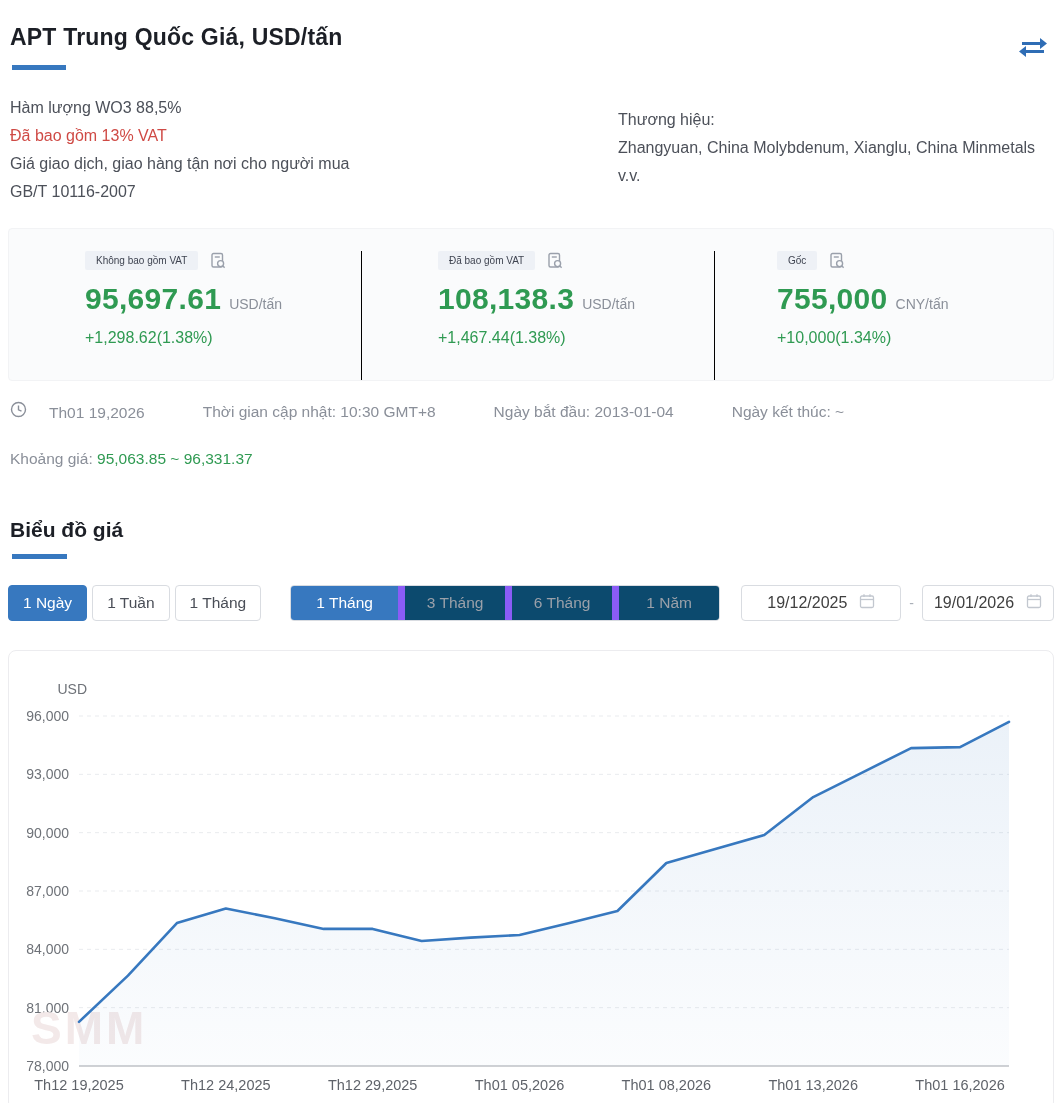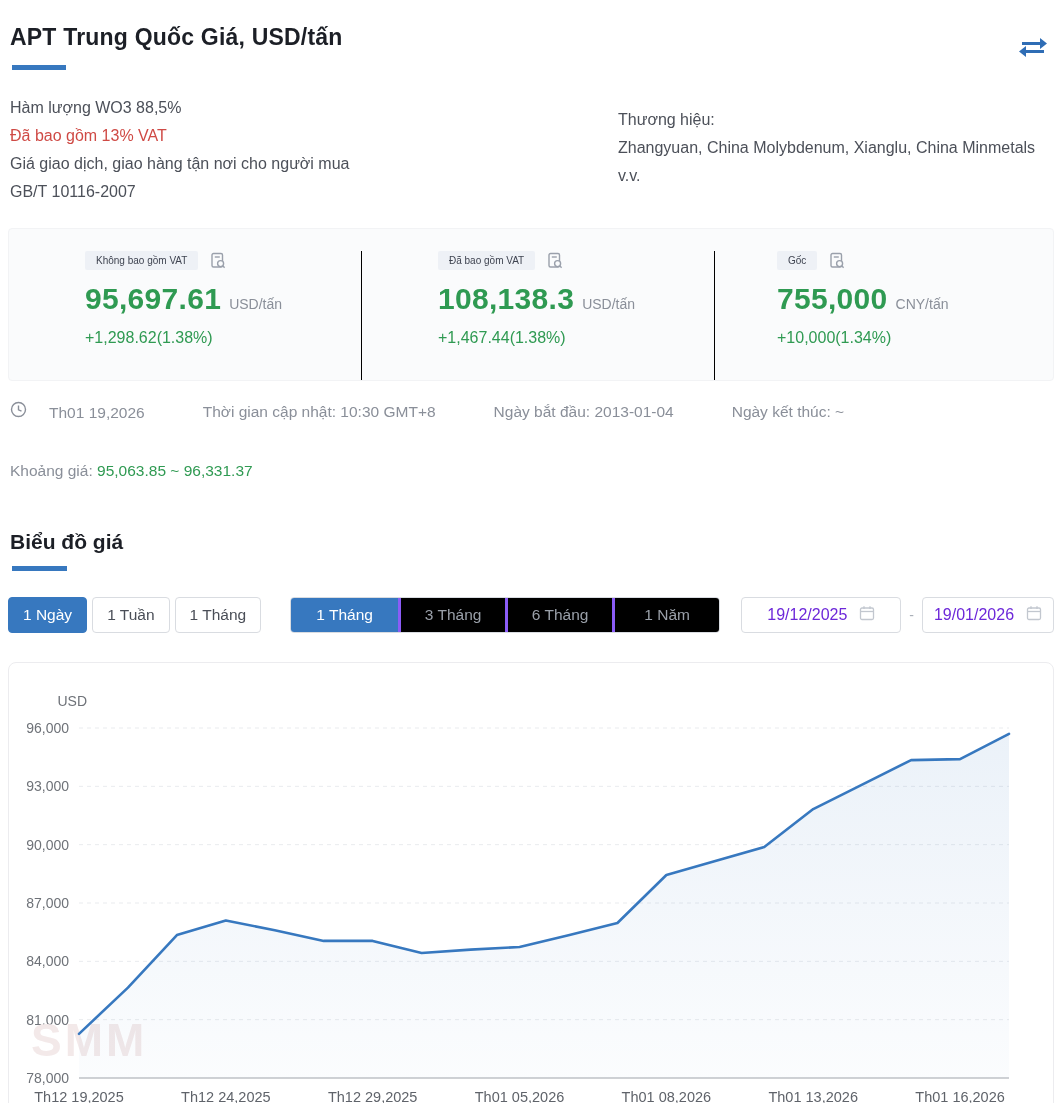--- a/index.html
+++ b/index.html
@@ -44,50 +44,50 @@
   .unit { font-size:14px; color:#8a8f99; margin-left:8px; }
   .chg { margin-top:13px; font-size:16px; color:#2f9a52; }
 
   
   .meta { display:flex; align-items:center; margin-top:20px; padding-left:2px;
           font-size:15.5px; color:#8a8f99; }
   .meta .m-item { margin-right:58px; display:flex; align-items:flex-end; gap:22px; }
   .meta .m-item:last-child { margin-right:0; }
 
   
-  .range { margin-top:40px; padding-left:2px; font-size:15.5px; }
+  .range { margin-top:28px; padding-left:2px; font-size:15.5px; }
   .range .lbl { color:#8a8f99; }
   .range .val { color:#2f9a52; }
 
   
   .sec-title { margin-top:50px; padding-left:2px; font-size:21px; font-weight:bold; color:#1c1f26; }
   .sec-bar { width:55px; height:5px; background:#3778bf; margin:12px 0 0 4px; }
 
   
   .controls { display:flex; align-items:center; margin-top:26px; }
   .btn {
     height:36px; min-width:72px; padding:0 14px; background:#fff;
     border:1px solid #d9dce1; border-radius:4px; font-size:15.5px; color:#4a4e57;
     display:flex; align-items:center; justify-content:center; cursor:pointer;
   }
   .btn + .btn { margin-left:5px; }
   .btn.active { background:#3778bf; border-color:#3778bf; color:#fff; }
   .seg { display:flex; margin-left:29px; border:1px solid #d9dce1; border-radius:4px; overflow:hidden; height:36px; }
   .seg .cell {
     width:107px; display:flex; align-items:center; justify-content:center;
-    font-size:15.5px; color:#9aa0a9; background:#000000; cursor:pointer;
-    border-left:3px solid #8b5cf6;
+    font-size:15.5px; color:#9aa0a9; background:#0c4a6e; cursor:pointer;
+    border-left:7px solid #8b5cf6;
   }
   .seg .cell:first-child { border-left:none; }
   .seg .cell.active { background:#3778bf; color:#fff; }
   .dates { margin-left:auto; display:flex; align-items:center; }
   .date-box {
     width:160px; height:36px; border:1px solid #d9dce1; border-radius:4px;
     display:flex; align-items:center; justify-content:center; gap:12px;
-    font-size:16px; color:#6d28d9; background:#fff; cursor:pointer;
+    font-size:16px; color:#404040; background:#fff; cursor:pointer;
   }
   .date-box.second { width:132px; }
   .date-dash { color:#aab0b8; margin:0 8px; font-size:14px; }
 
   
   .chart-panel {
     margin-top:29px; border:1px solid #ececef; border-radius:8px;
     height:460px; overflow:hidden; padding-top:1px;
   }
   .ytick { font-size:14px; fill:#6e7278; }

